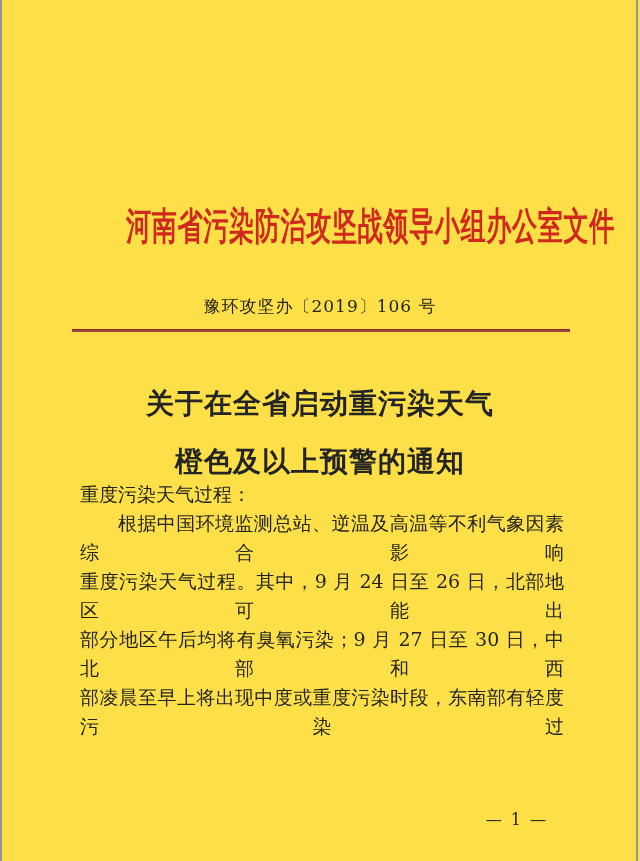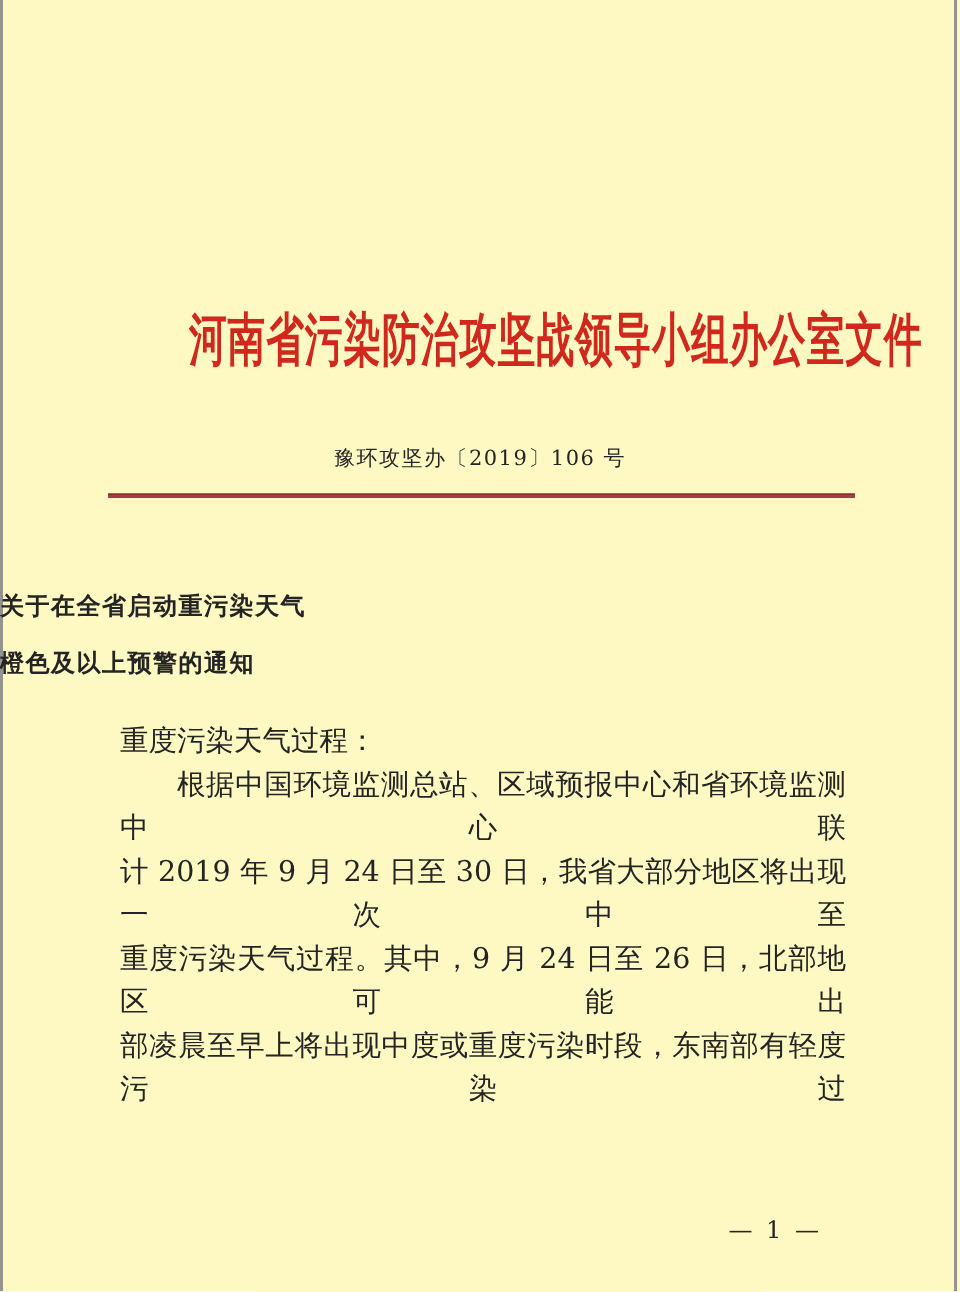--- a/index.html
+++ b/index.html
@@ -5,21 +5,21 @@
   * { margin: 0; padding: 0; box-sizing: border-box; }
   html, body {
     background: #ffffff;
     font-family: "DejaVu Serif", "Liberation Serif", serif;
   }
   .page {
     position: relative;
     width: 640px;
     height: 861px;
     margin: 0 auto;
-    background: #fef9c3;
+    background: #fde047;
     overflow: hidden;
   }
   .edge-line {
     position: absolute;
     top: 0;
     width: 2px;
     height: 861px;
     background: var(--edge_gray, #939393);
   }
   .edge-line.left  { left: 0; }
@@ -44,46 +44,46 @@
     color: var(--header_red, #d0281c);
     letter-spacing: 1px;
   }
   .doc-number {
     position: absolute;
     top: 294px;
     left: 0;
     width: 640px;
     line-height: 24px;
     text-align: center;
-    font-size: 14px;
+    font-size: 17px;
     color: var(--text_black, #2a2a2a);
     letter-spacing: 1px;
   }
   .red-rule {
     position: absolute;
     top: 329px;
     left: 72px;
     width: 498px;
     height: 3px;
     background: var(--rule_red, #a04040);
     border-top: 1px solid #8c2c2c;
   }
   .notice-title {
     position: absolute;
     left: 0;
     width: 640px;
     line-height: 28px;
-    text-align: left;
-    font-size: 16px;
+    text-align: center;
+    font-size: 28px;
     font-weight: bold;
     color: var(--text_black, #1d1d1d);
     letter-spacing: 1px;
   }
   .notice-title.line1 { top: 390px; }
-  .notice-title.line2 { top: 428px; }
+  .notice-title.line2 { top: 448px; }
 
   .body-block {
     position: absolute;
     top: 480px;
     left: 80px;
     width: 484px;
     font-size: 19px;
     color: var(--text_black, #242424);
     line-height: 29px;
   }
@@ -124,22 +124,22 @@
   <div class="doc-number">豫环攻坚办〔2019〕106 号</div>
 
   <div class="red-rule"></div>
 
   <div class="notice-title line1">关于在全省启动重污染天气</div>
 
   <div class="notice-title line2">橙色及以上预警的通知</div>
 
   <div class="body-block">
     <div class="salutation">重度污染天气过程：</div>
-    <div class="bline indent">根据中国环境监测总站、区域预报中心和省环境监测中心联</div>
-    <div class="bline">计 2019 年 9 月 24 日至 30 日，我省大部分地区将出现一次中至</div>
+    <div class="bline indent">根据中国环境监测总站、逆温及高温等不利气象因素综合影响</div>
     <div class="bline">重度污染天气过程。其中，9 月 24 日至 26 日，北部地区可能出</div>
+    <div class="bline">部分地区午后均将有臭氧污染；9 月 27 日至 30 日，中北部和西</div>
     <div class="bline">部凌晨至早上将出现中度或重度污染时段，东南部有轻度污染过</div>
 
   </div>
 
   <div class="page-number">— 1 —</div>
 
 </div>
 
 </body></html>

